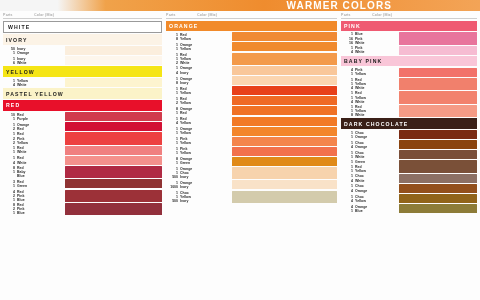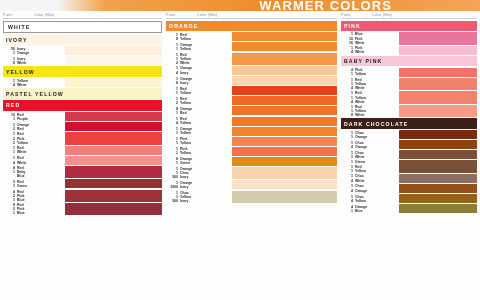--- a/index.html
+++ b/index.html
@@ -11,21 +11,21 @@
   }
   .page { position: relative; width: 480px; height: 300px; background: #fdfdfd; }
 
   
   .banner {
     position: absolute; top: 0; left: 0; width: 480px; height: 11px;
     background: linear-gradient(90deg,#f5f5f5 0%,#f5f5f5 12%,#f0a24a 22%,#ef8c2e 55%,#f3a457 100%);
   }
   .banner-title {
     position: absolute; top: 0px; right: 88px;
-    font-size: 13px; font-weight: bold; letter-spacing: 1.1px;
+    font-size: 10px; font-weight: bold; letter-spacing: 1.1px;
     color: #ffffff; line-height: 11px; white-space: nowrap;
   }
 
   
   .cols { position: absolute; top: 11px; left: 0; width: 480px; height: 289px; display: flex; }
   .col { position: relative; height: 100%; }
   .col-left   { width: 166px; padding: 2px 4px 0 3px; }
   .col-mid    { width: 175px; padding: 2px 4px 0 0px; }
   .col-right  { width: 139px; padding: 2px 3px 0 0px; }
 

